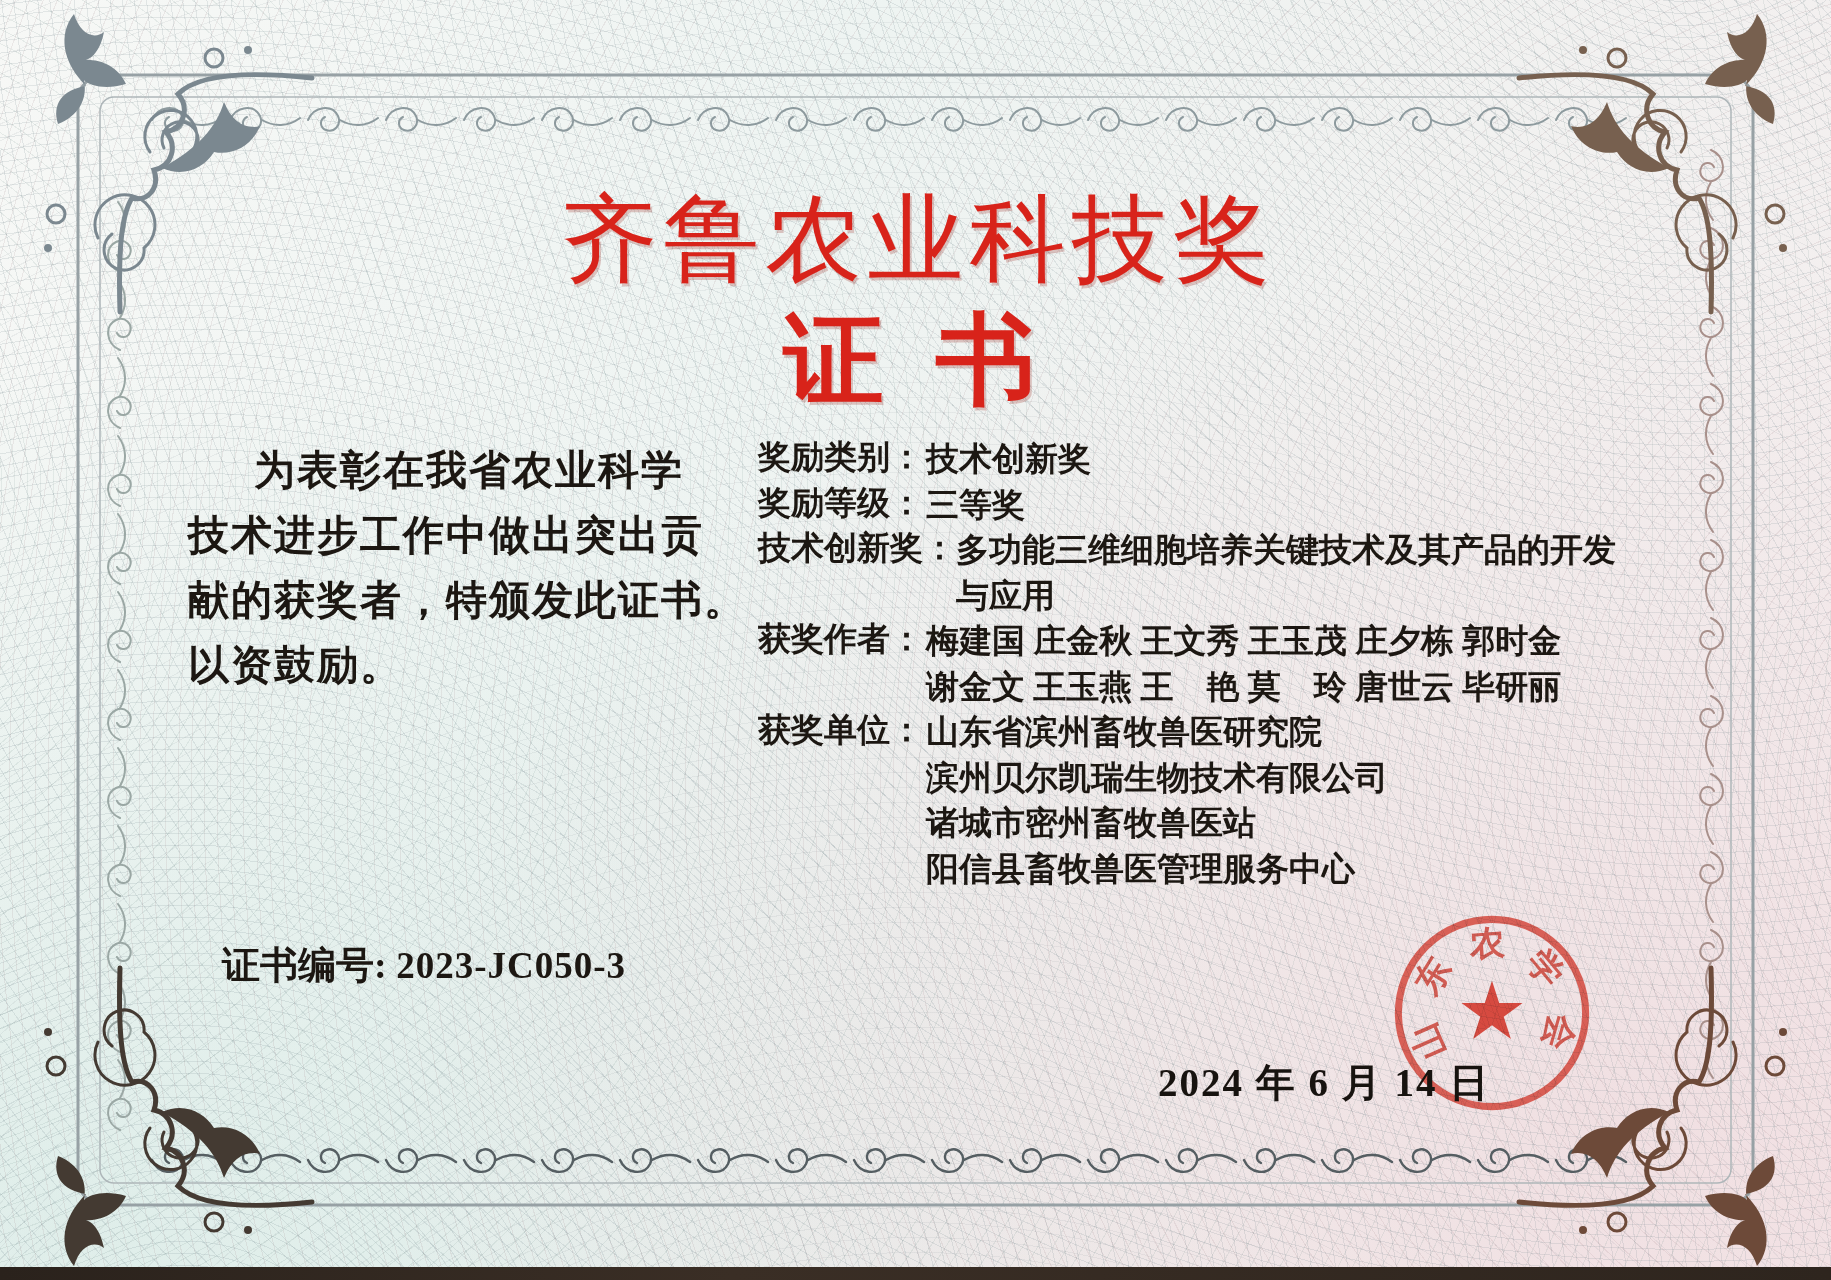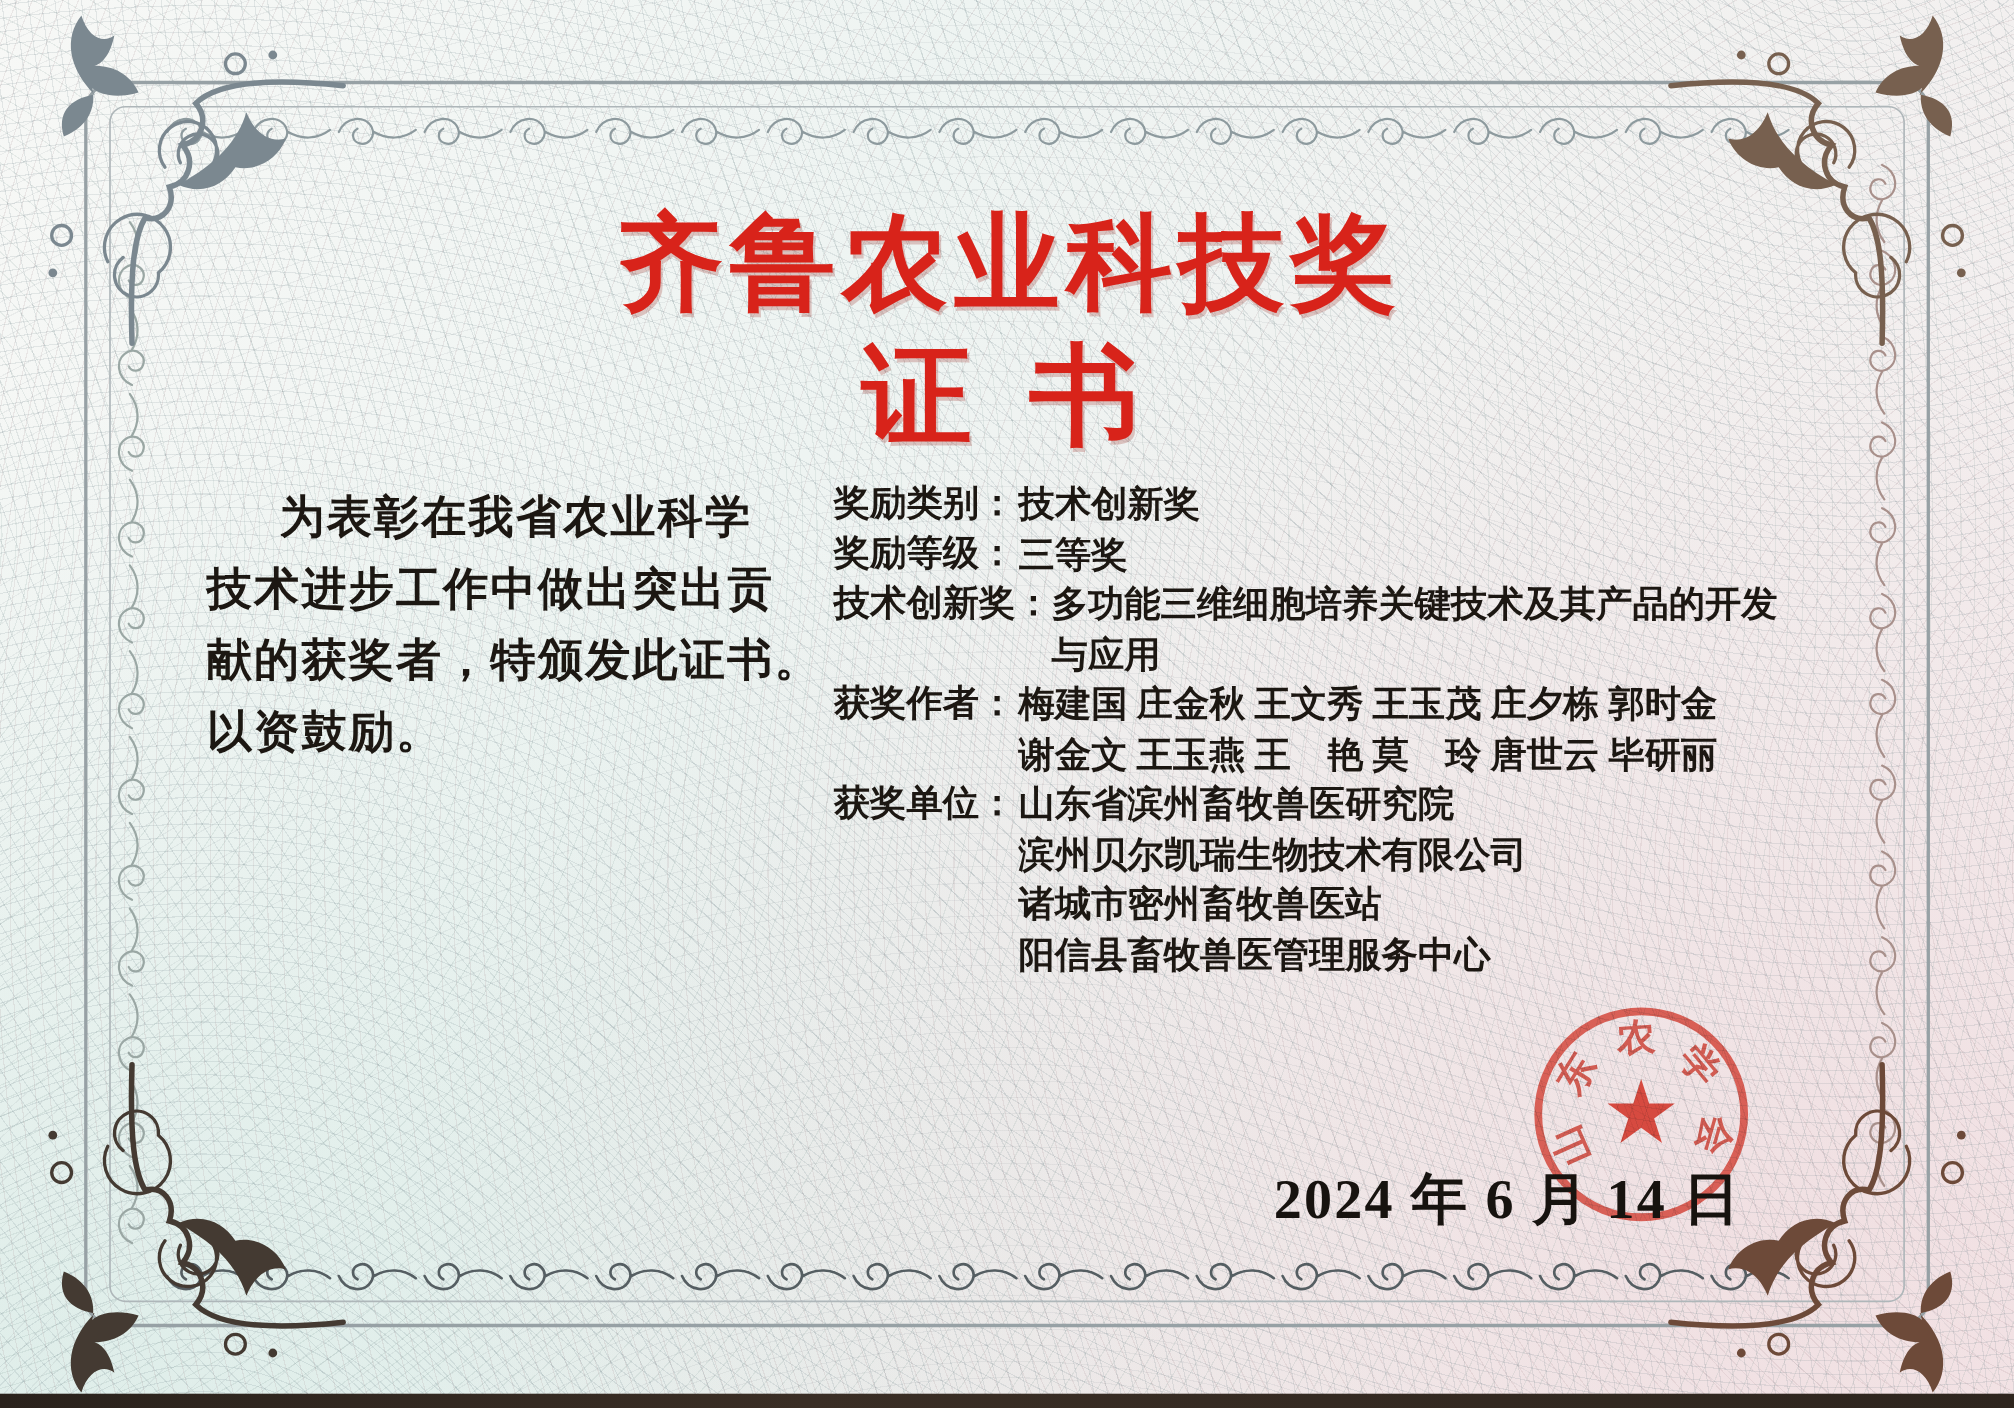--- a/index.html
+++ b/index.html
@@ -22,21 +22,21 @@
       repeating-radial-gradient(circle at -12% 38%, rgba(110,140,134,.13) 0 1px, transparent 1px 13px),
       repeating-radial-gradient(circle at 50% 160%, rgba(120,130,138,.10) 0 1px, transparent 1px 15px);
   }
   #frameSvg{position:absolute; inset:0; z-index:1; pointer-events:none;}
   #frameSvg g.corner{stroke:currentColor; fill:none; stroke-linecap:round;}
   #frameSvg g.corner .f{fill:currentColor; stroke:none;}
 
   .title{
     position:absolute; z-index:3; left:0; top:176px; width:1831px; text-align:center;
     font-family:"DejaVu Sans","Liberation Sans",sans-serif;
-    font-size:96px; font-weight:700; letter-spacing:6px; padding-left:6px; box-sizing:border-box;
+    font-size:96px; font-weight:400; letter-spacing:6px; padding-left:6px; box-sizing:border-box;
     color:#d8231a; text-shadow:2px 3px 0 rgba(140,20,10,.22);
     white-space:nowrap;
   }
   .subtitle{
     position:absolute; z-index:3; left:0; top:294px; width:1831px; text-align:center;
     font-family:"DejaVu Sans","Liberation Sans",sans-serif;
     font-size:100px; font-weight:900; letter-spacing:52px; padding-left:40px; box-sizing:border-box;
     color:#d8231a; text-shadow:2px 3px 0 rgba(140,20,10,.22);
     white-space:nowrap;
   }
@@ -54,21 +54,21 @@
   .flabel{flex:0 0 168px; white-space:nowrap;font-family:Liberation Mono, monospace;}
   .fvals{display:flex; flex-direction:column;}
   .fval{white-space:nowrap;}
   .serial{
     position:absolute; z-index:3; left:222px; top:940px; white-space:nowrap;
     font-size:38px; font-weight:800;
   }
   .serial .num{font-family:"Liberation Serif","DejaVu Serif",serif; font-weight:700; font-size:37px; letter-spacing:1px;}
   .date{
     position:absolute; z-index:5; left:1158px; top:1056px; white-space:nowrap;
-    font-size:51px; font-weight:800; letter-spacing:2px; color:#17130f;
+    font-size:39px; font-weight:800; letter-spacing:2px; color:#17130f;
   }
   .seal{
     position:absolute; z-index:4; left:1388px; top:909px; width:208px; height:208px;
     mix-blend-mode:multiply; opacity:.92;
   }
   .sealch{
     font-size:37px; fill:#d94b3e; font-weight:bold; text-anchor:middle; dominant-baseline:middle;
     font-family:"Liberation Serif","DejaVu Serif",serif; opacity:.92;
   }
   .photo-edge{
@@ -176,20 +176,24 @@
       <span class="flabel">获奖单位：</span>
       <span class="fvals">
         <span class="fval">山东省滨州畜牧兽医研究院</span>
         <span class="fval">滨州贝尔凯瑞生物技术有限公司</span>
         <span class="fval">诸城市密州畜牧兽医站</span>
         <span class="fval">阳信县畜牧兽医管理服务中心</span>
       </span>
     </div>
   </div>
 
+  <div class="serial">
+    <span>证书编号:</span>
+    <span class="num">2023-JC050-3</span>
+  </div>
 
   <div class="seal">
     <svg viewBox="-110 -110 220 220" width="208" height="208">
       <circle r="99" fill="none" stroke="#e25043" stroke-width="7.5" opacity="0.92"></circle>
       <path d="M0,-34 L7.6,-10.5 L32.3,-10.5 L12.4,4 L20,27.5 L0,13 L-20,27.5 L-12.4,4 L-32.3,-10.5 L-7.6,-10.5 Z" fill="#e03a2c" opacity="0.95"></path>
       <text class="sealch" transform="rotate(-114) translate(0,-70)">山</text>
       <text class="sealch" transform="rotate(-58) translate(0,-70)">东</text>
       <text class="sealch" transform="rotate(-4) translate(0,-70)">农</text>
       <text class="sealch" transform="rotate(50) translate(0,-70)">学</text>
       <text class="sealch" transform="rotate(106) translate(0,-70)">会</text>

